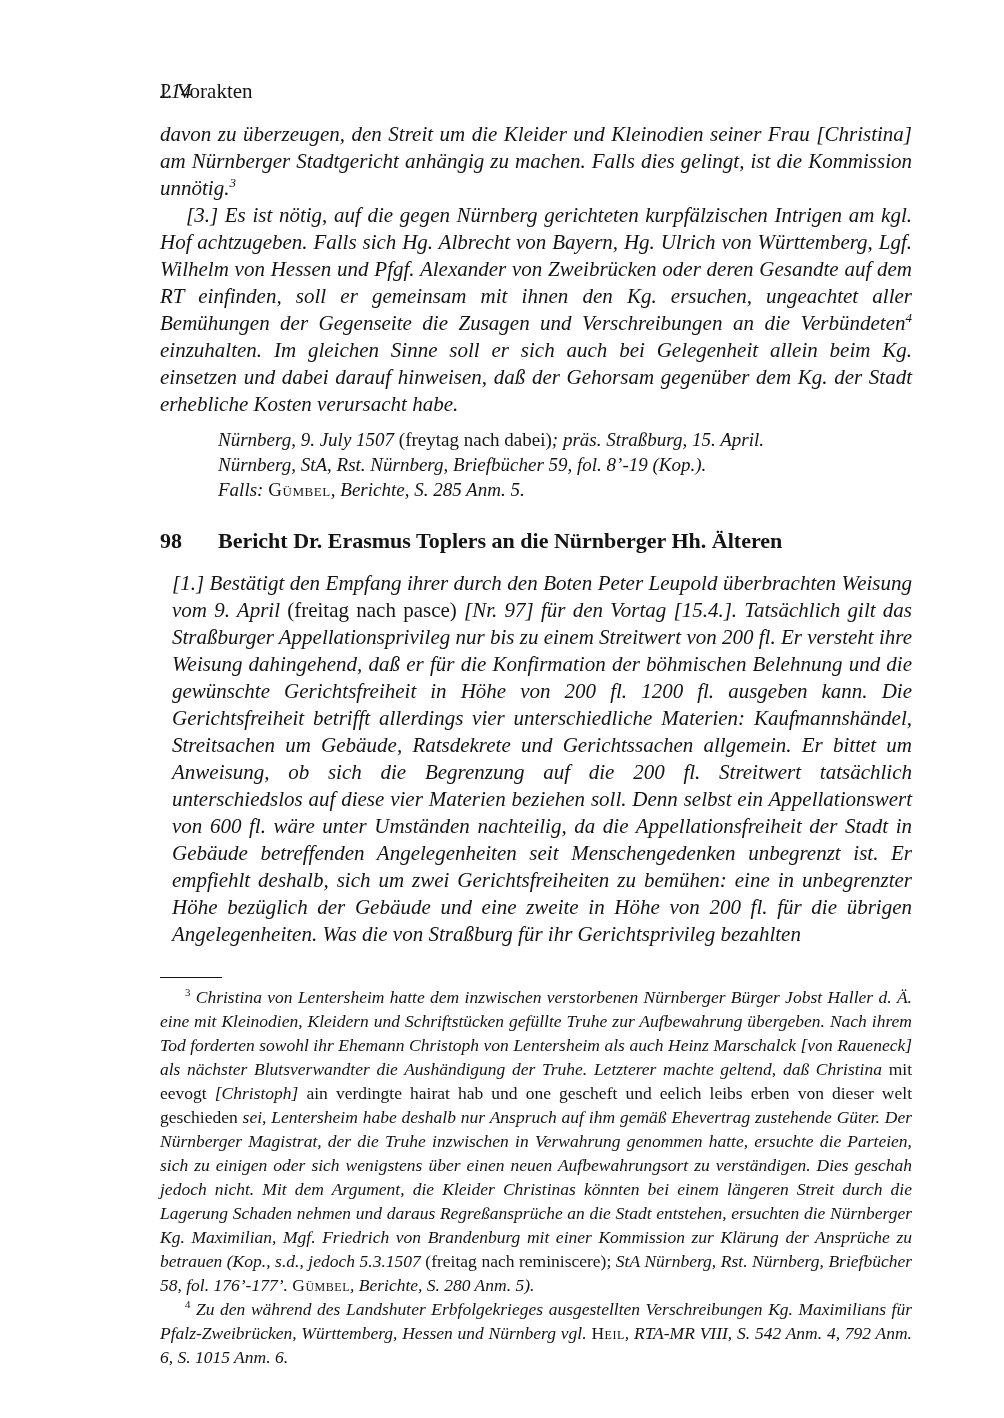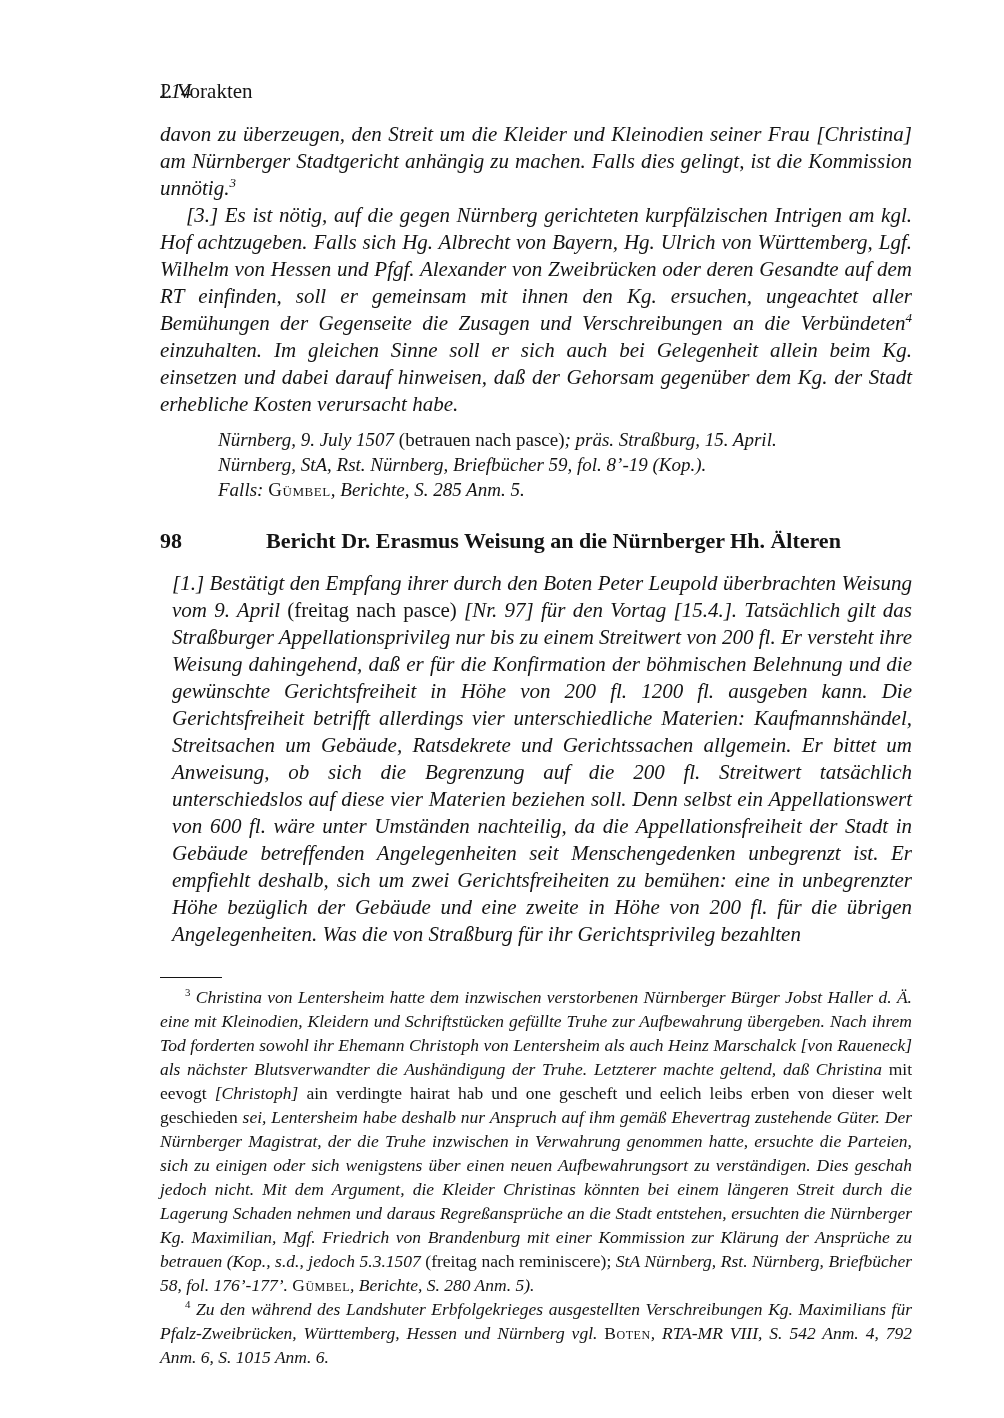--- a/index.html
+++ b/index.html
@@ -56,21 +56,20 @@
     font-size: 19px;
     line-height: 25px;
   }
   .doc-heading {
     display: flex;
     margin-top: 25px;
     font-weight: bold;
     font-style: normal;
     font-size: 22px;
     line-height: 27px;
-    gap: 48px;
   }
   .doc-number {
     width: 58px;
     flex: 0 0 58px;
   }
   .doc-body {
     margin-top: 16px;
     margin-left: 12px;
   }
   .footnote-sep {
@@ -114,32 +113,32 @@
   <div class="page-header">
     <span class="page-number">214</span>
     <div class="running-head">I. Vorakten</div>
   </div>
 
   <p class="body-par par-first"><span>davon zu überzeugen, den Streit um die Kleider und Kleinodien seiner Frau [Christina] am Nürnberger Stadtgericht anhängig zu machen. Falls dies gelingt, ist die Kommission unnötig.</span><span class="seg-sup">3</span></p>
 
   <p class="body-par par-indent"><span>[3.] Es ist nötig, auf die gegen Nürnberg gerichteten kurpfälzischen Intrigen am kgl. Hof achtzugeben. Falls sich Hg. Albrecht von Bayern, Hg. Ulrich von Württemberg, Lgf. Wilhelm von Hessen und Pfgf. Alexander von Zweibrücken oder deren Gesandte auf dem RT einfinden, soll er gemeinsam mit ihnen den Kg. ersuchen, ungeachtet aller Bemühungen der Gegenseite die Zusagen und Verschreibungen an die Verbündeten</span><span class="seg-sup">4</span><span> einzuhalten. Im gleichen Sinne soll er sich auch bei Gelegenheit allein beim Kg. einsetzen und dabei darauf hinweisen, daß der Gehorsam gegenüber dem Kg. der Stadt erhebliche Kosten verursacht habe.</span></p>
 
   <div class="dateline">
-    <div><span>Nürnberg, 9. July 1507 </span><span class="seg-r">(betrauen nach pasce)</span><span>; präs. Straßburg, 15. April.</span></div>
+    <div><span>Nürnberg, 9. July 1507 </span><span class="seg-r">(freytag nach dabei)</span><span>; präs. Straßburg, 15. April.</span></div>
     <div><span>Nürnberg, StA, Rst. Nürnberg, Briefbücher 59, fol. 8’-19 (Kop.).</span></div>
     <div><span>Falls: </span><span class="seg-sc">Gümbel</span><span>, Berichte, S. 285 Anm. 5.</span></div>
   </div>
 
   <div class="doc-heading">
     <span class="doc-number">98</span>
-    <span>Bericht Dr. Erasmus Weisung an die Nürnberger Hh. Älteren</span>
+    <span>Bericht Dr. Erasmus Toplers an die Nürnberger Hh. Älteren</span>
   </div>
 
   <p class="body-par doc-body"><span>[1.] Bestätigt den Empfang ihrer durch den Boten Peter Leupold überbrachten Weisung vom 9. April </span><span class="seg-r">(freitag nach pasce)</span><span> [Nr. 97] für den Vortag [15.4.]. Tatsächlich gilt das Straßburger Appellationsprivileg nur bis zu einem Streitwert von 200 fl. Er versteht ihre Weisung dahingehend, daß er für die Konfirmation der böhmischen Belehnung und die gewünschte Gerichtsfreiheit in Höhe von 200 fl. 1200 fl. ausgeben kann. Die Gerichtsfreiheit betrifft allerdings vier unterschiedliche Materien: Kaufmannshändel, Streitsachen um Gebäude, Ratsdekrete und Gerichtssachen allgemein. Er bittet um Anweisung, ob sich die Begrenzung auf die 200 fl. Streitwert tatsächlich unterschiedslos auf diese vier Materien beziehen soll. Denn selbst ein Appellationswert von 600 fl. wäre unter Umständen nachteilig, da die Appellationsfreiheit der Stadt in Gebäude betreffenden Angelegenheiten seit Menschengedenken unbegrenzt ist. Er empfiehlt deshalb, sich um zwei Gerichtsfreiheiten zu bemühen: eine in unbegrenzter Höhe bezüglich der Gebäude und eine zweite in Höhe von 200 fl. für die übrigen Angelegenheiten. Was die von Straßburg für ihr Gerichtsprivileg bezahlten</span></p>
 
   <div class="footnote-sep"></div>
 
   <div>
     <p class="footnote"><span class="fn-marker">3</span><span><span> Christina von Lentersheim hatte dem inzwischen verstorbenen Nürnberger Bürger Jobst Haller d. Ä. eine mit Kleinodien, Kleidern und Schriftstücken gefüllte Truhe zur Aufbewahrung übergeben. Nach ihrem Tod forderten sowohl ihr Ehemann Christoph von Lentersheim als auch Heinz Marschalck [von Raueneck] als nächster Blutsverwandter die Aushändigung der Truhe. Letzterer machte geltend, daß Christina </span><span class="seg-r">mit eevogt </span><span>[Christoph]</span><span class="seg-r"> ain verdingte hairat hab und one gescheft und eelich leibs erben von dieser welt geschieden</span><span> sei, Lentersheim habe deshalb nur Anspruch auf ihm gemäß Ehevertrag zustehende Güter. Der Nürnberger Magistrat, der die Truhe inzwischen in Verwahrung genommen hatte, ersuchte die Parteien, sich zu einigen oder sich wenigstens über einen neuen Aufbewahrungsort zu verständigen. Dies geschah jedoch nicht. Mit dem Argument, die Kleider Christinas könnten bei einem längeren Streit durch die Lagerung Schaden nehmen und daraus Regreßansprüche an die Stadt entstehen, ersuchten die Nürnberger Kg. Maximilian, Mgf. Friedrich von Brandenburg mit einer Kommission zur Klärung der Ansprüche zu betrauen (Kop., s.d., jedoch 5.3.1507 </span><span class="seg-r">(freitag nach reminiscere);</span><span> StA Nürnberg, Rst. Nürnberg, Briefbücher 58, fol. 176’-177’. </span><span class="seg-sc">Gümbel</span><span>, Berichte, S. 280 Anm. 5).</span></span></p>
-    <p class="footnote"><span class="fn-marker">4</span><span><span> Zu den während des Landshuter Erbfolgekrieges ausgestellten Verschreibungen Kg. Maximilians für Pfalz-Zweibrücken, Württemberg, Hessen und Nürnberg vgl. </span><span class="seg-sc">Boten</span><span>, RTA-MR VIII, S. 542 Anm. 4, 792 Anm. 6, S. 1015 Anm. 6.</span></span></p>
+    <p class="footnote"><span class="fn-marker">4</span><span><span> Zu den während des Landshuter Erbfolgekrieges ausgestellten Verschreibungen Kg. Maximilians für Pfalz-Zweibrücken, Württemberg, Hessen und Nürnberg vgl. </span><span class="seg-sc">Heil</span><span>, RTA-MR VIII, S. 542 Anm. 4, 792 Anm. 6, S. 1015 Anm. 6.</span></span></p>
   </div>
 
 </div>
 
 </body></html>

